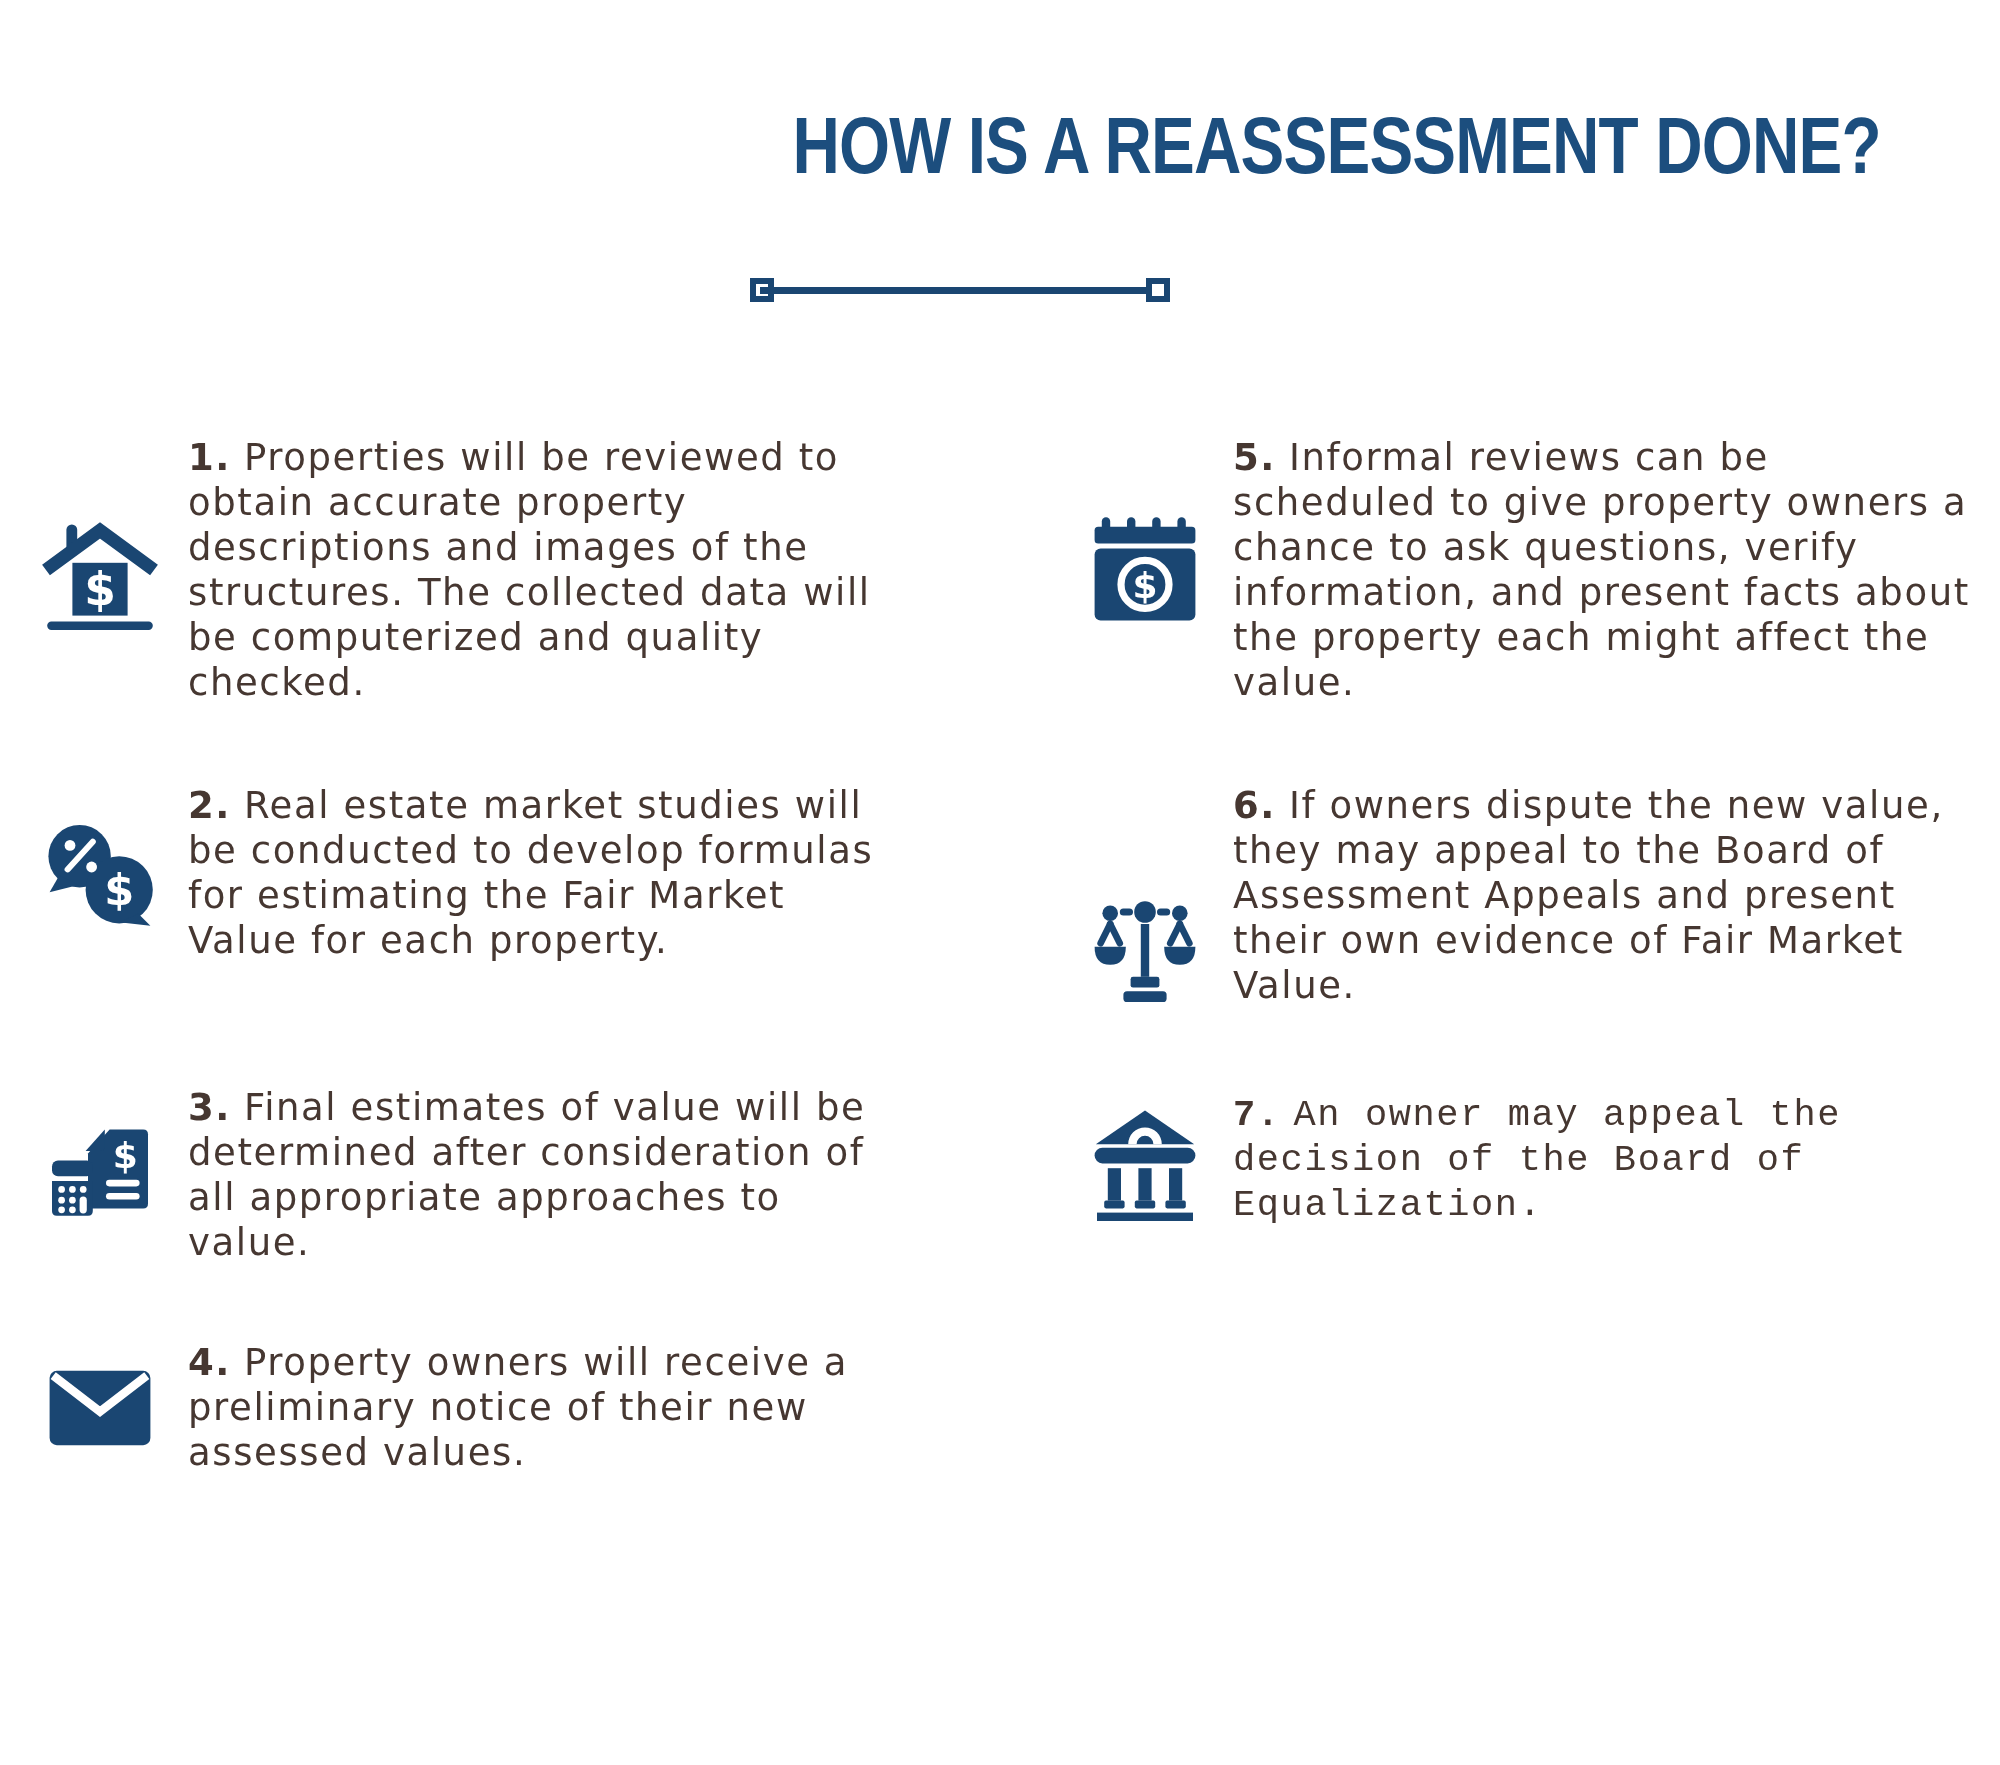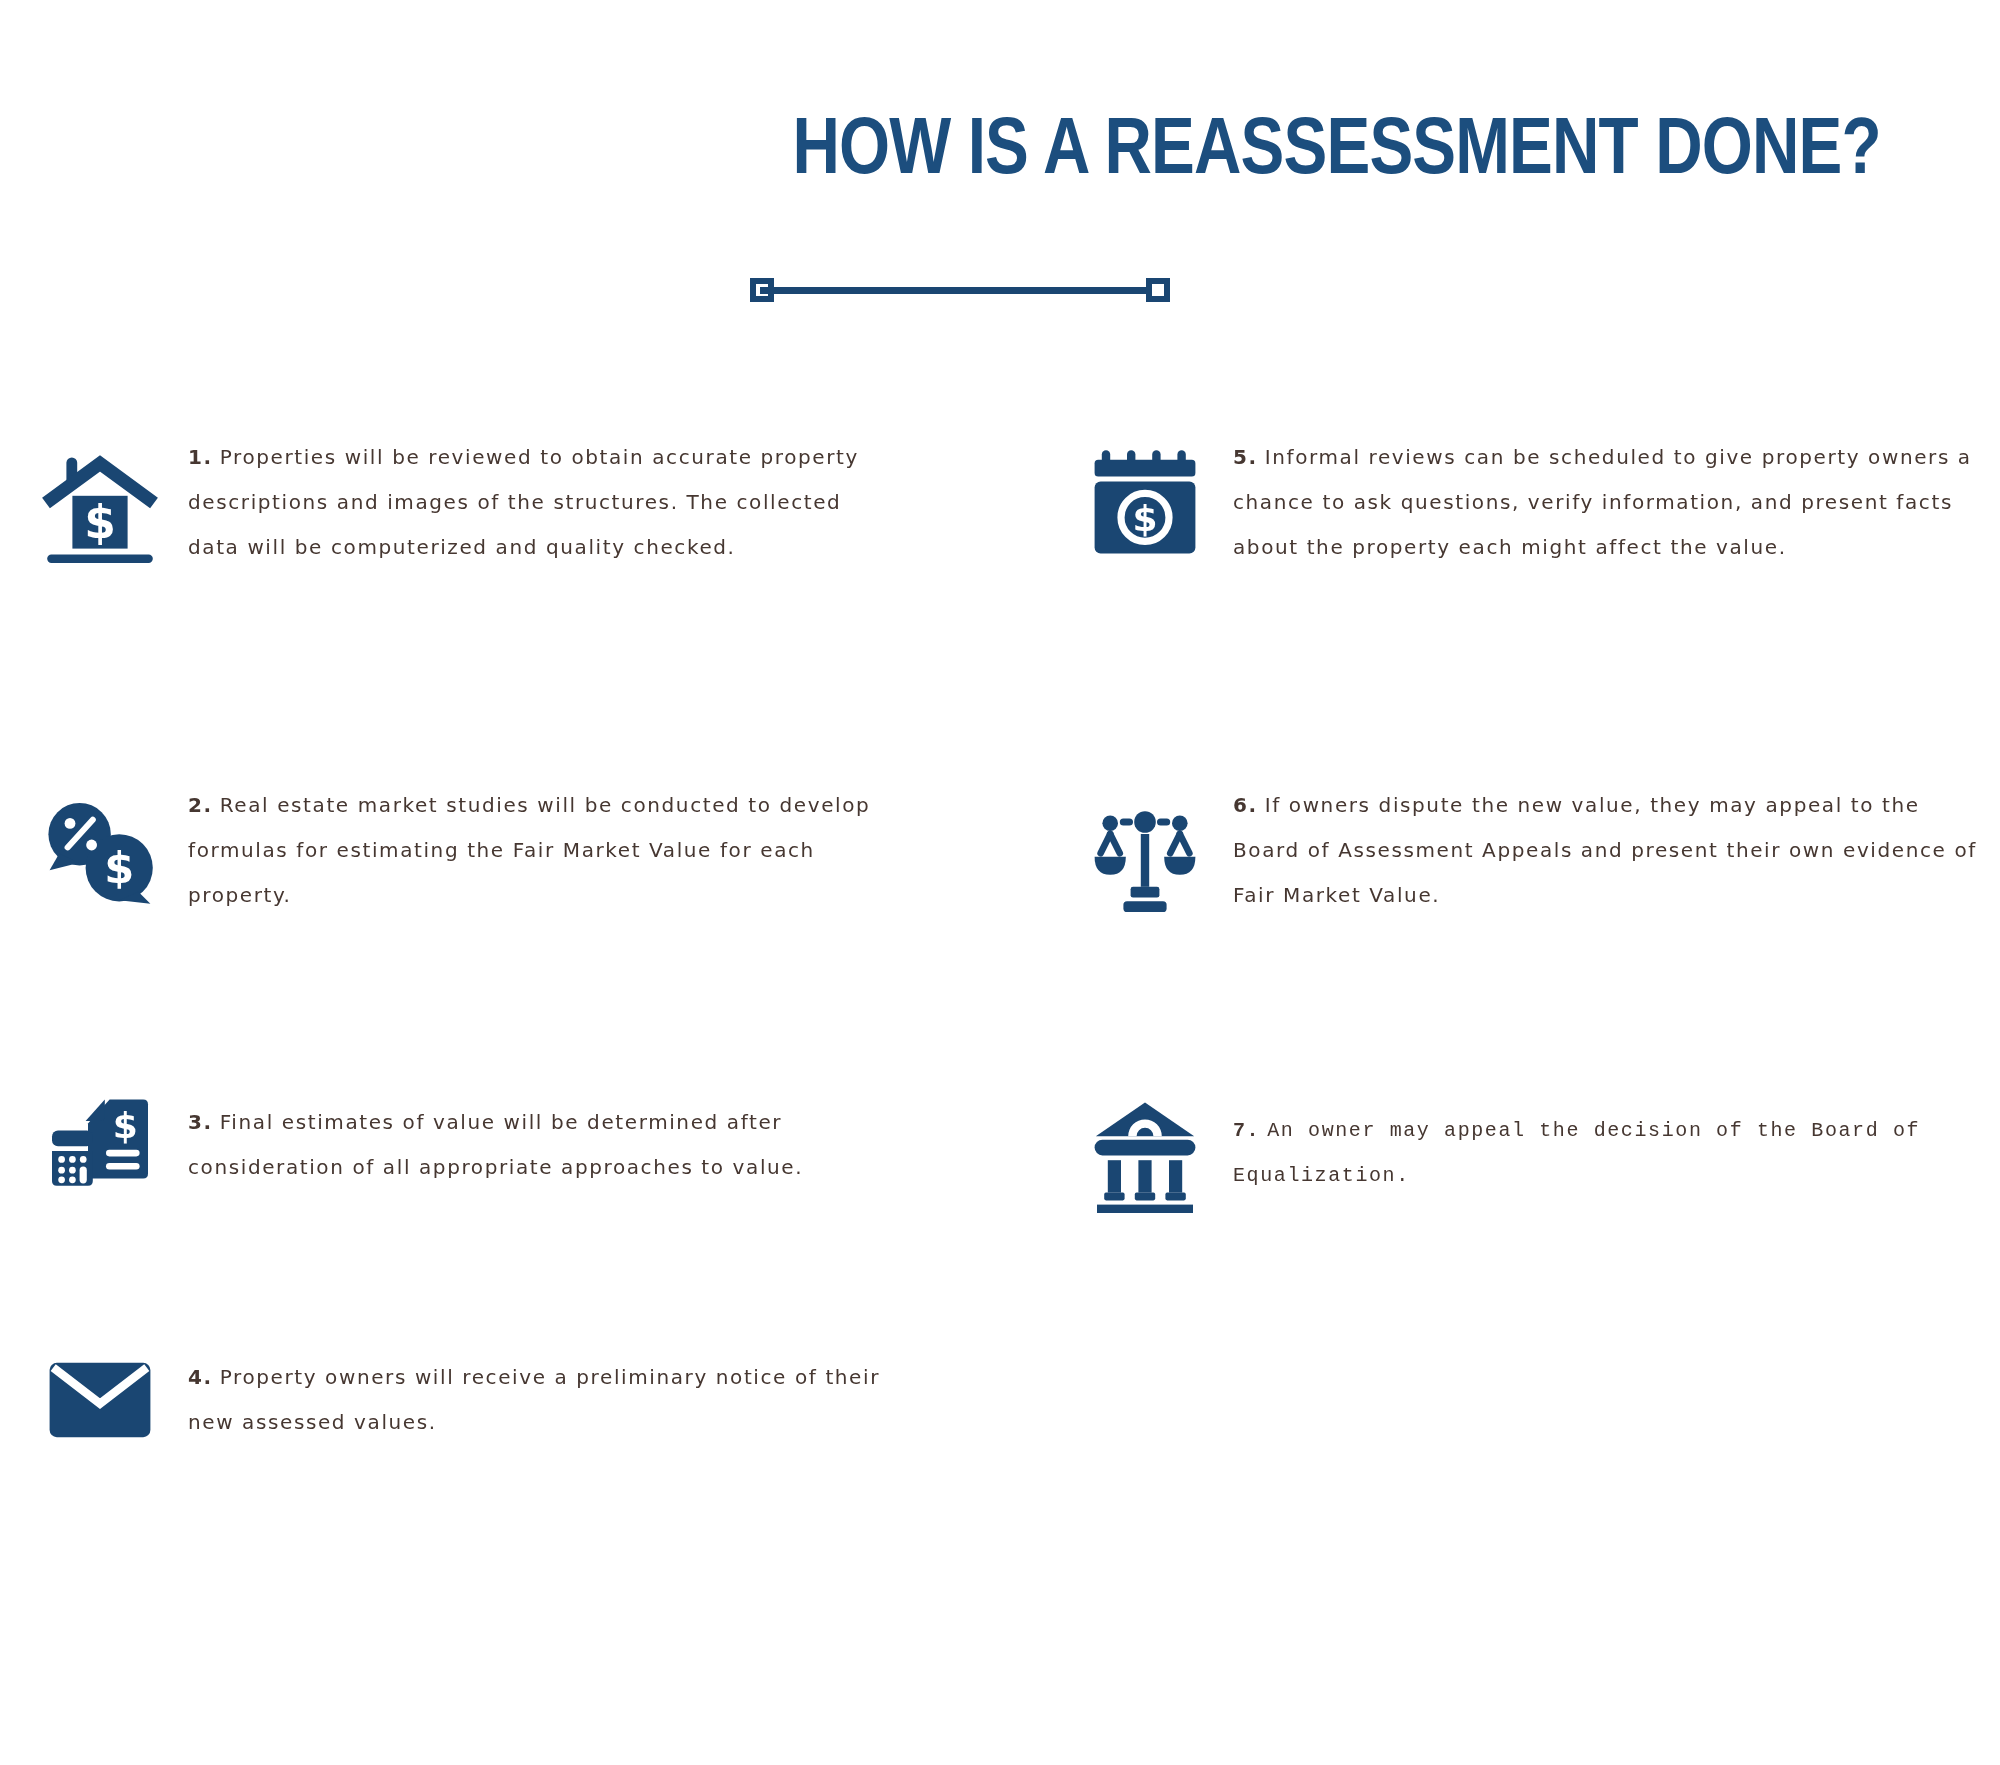--- a/index.html
+++ b/index.html
@@ -57,21 +57,21 @@
     gap:28px;
   }
   .icon{
     flex:0 0 120px;
     width:120px;
     height:120px;
   }
   .icon svg{width:120px;height:120px;display:block;}
   .step-text{
     margin:0;
-    font-size:20px;
+    font-size:37px;
     line-height:45px;
     letter-spacing:1.6px;
     color:#463731;
   }
   .step-num{
     font-weight:700;
     margin-right:0.35em;
   }
   .t-left{width:700px;}
   .t-right{width:745px;}

